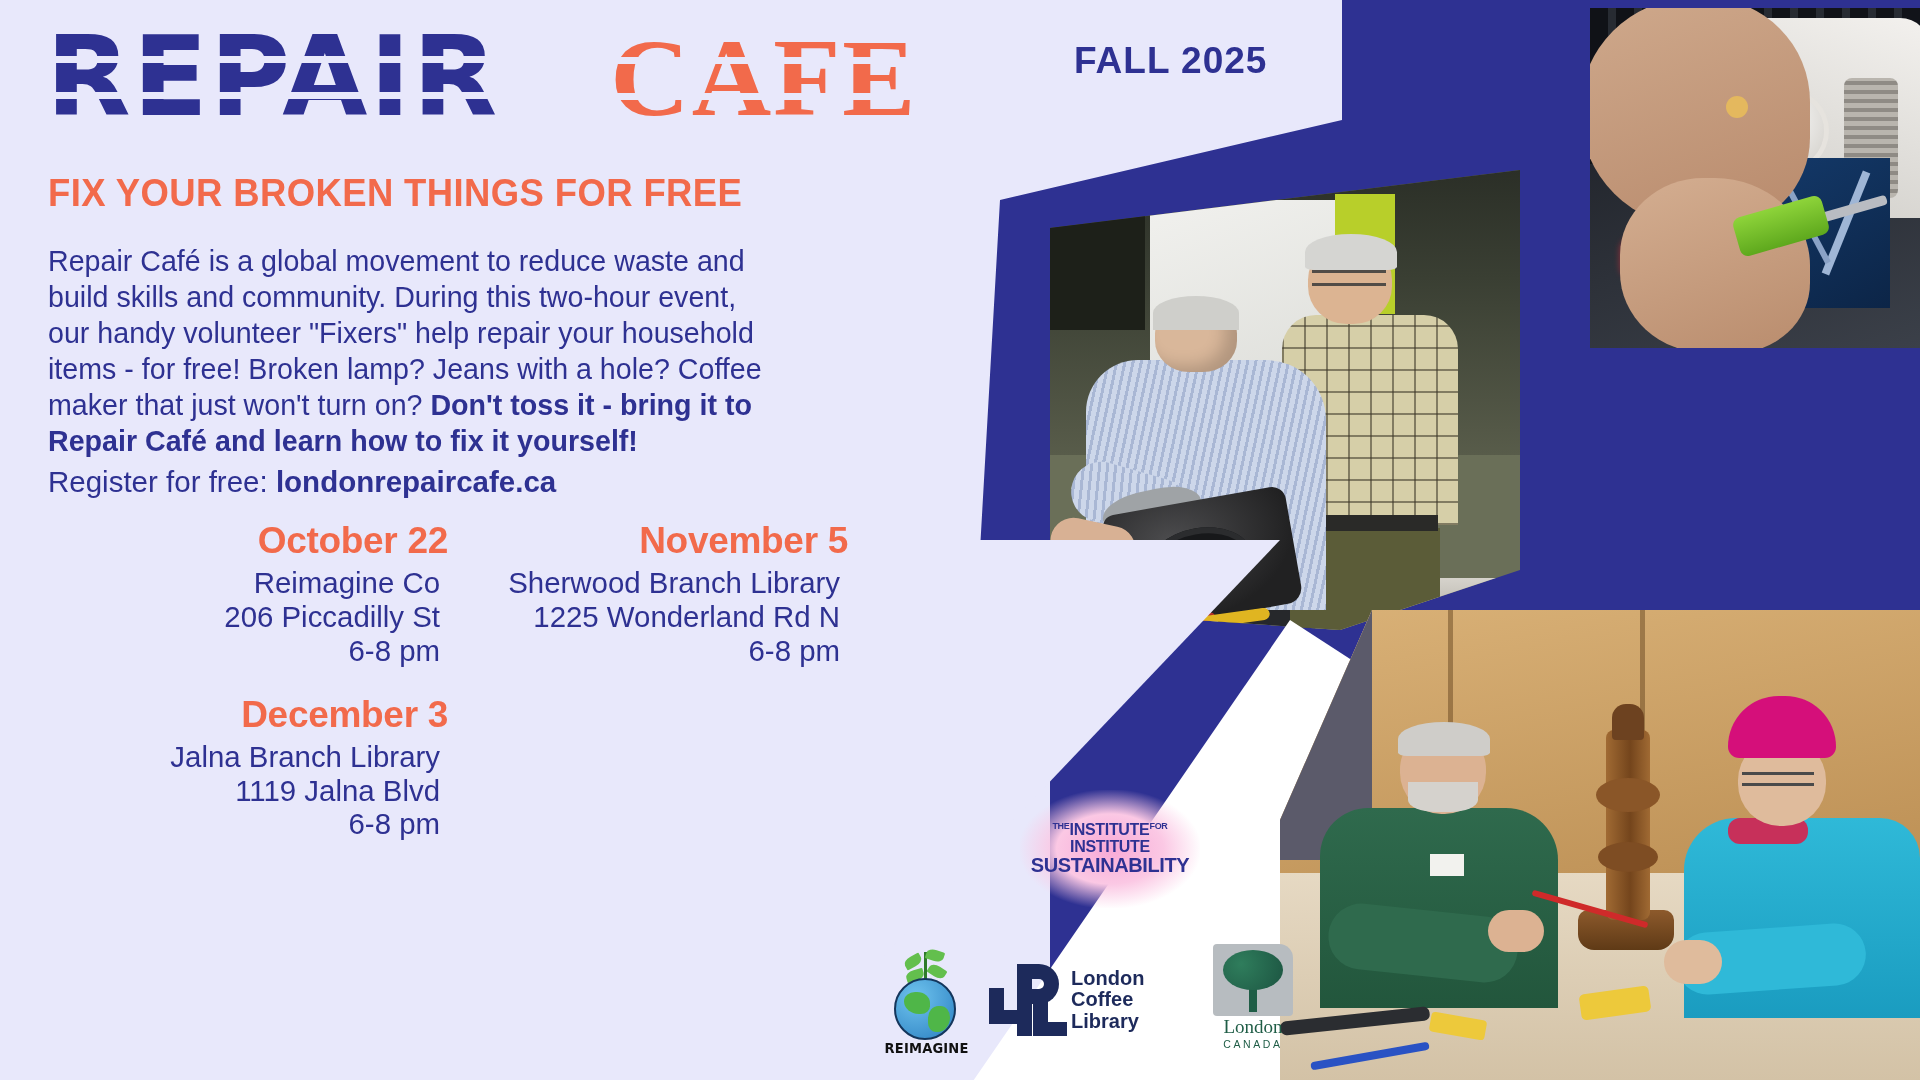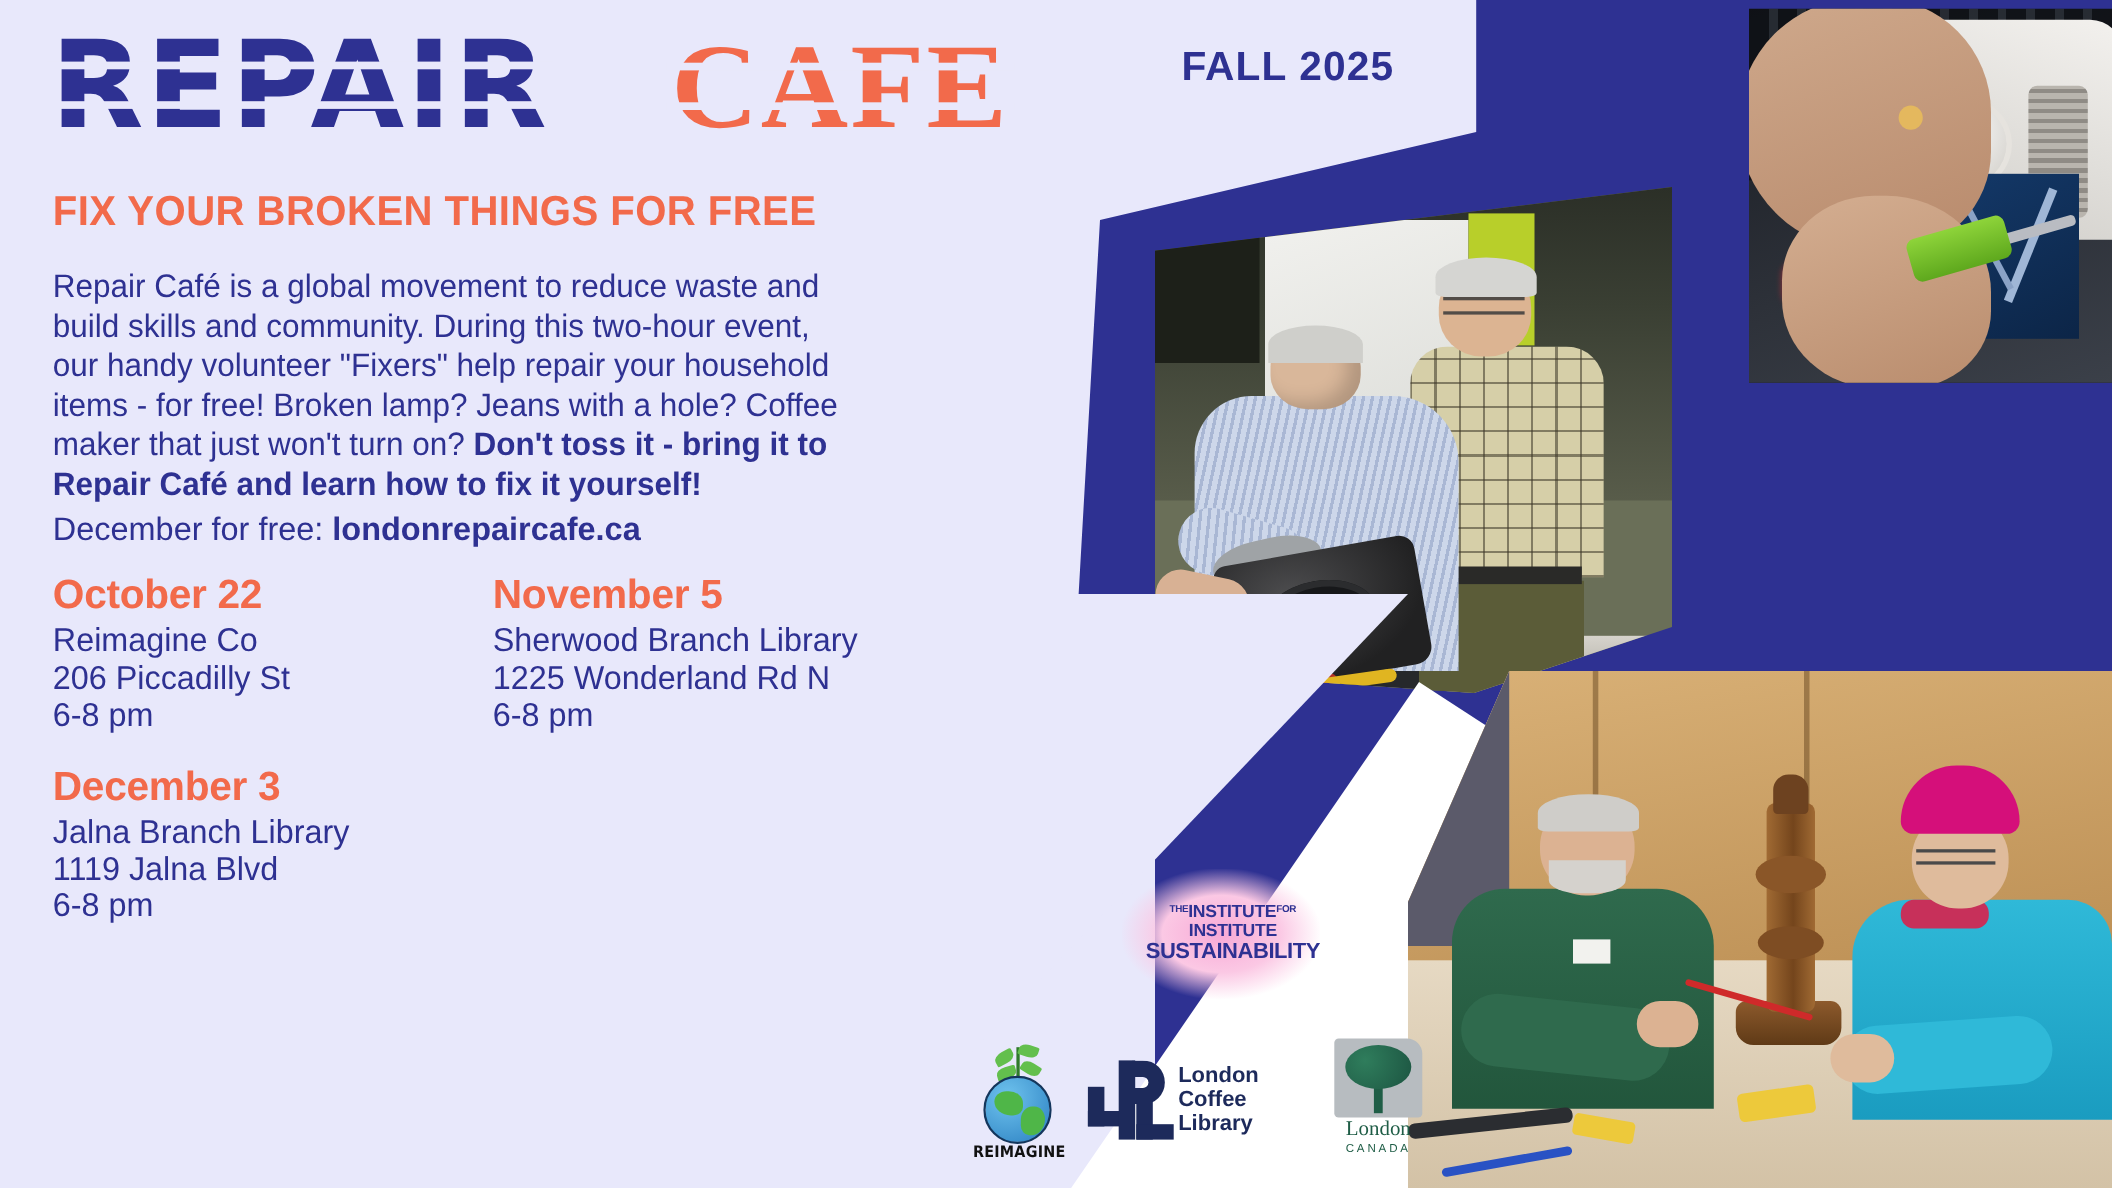--- a/index.html
+++ b/index.html
@@ -182,37 +182,37 @@
 
   .register {
     position:absolute; left:48px; top:465px;
     font-size:29.5px; color:#2e3192;
     font-family:"Liberation Sans", sans-serif;
   }
   .register b { font-weight:700; }
 
   
   .events { position:absolute; left:48px; top:520px; width:820px; }
-  .ev-row { display:flex; }
+  .ev-row { display:flex;text-align:right; }
   .ev { width:400px; margin-bottom:26px; }
   .ev-date {
     font-size:37px; font-weight:700; color:#f26a4b;
     letter-spacing:-.3px; margin-bottom:4px;
     font-family:"Liberation Sans", sans-serif;
   }
   .ev-line {
     font-size:30px; line-height:1.13; color:#2e3192;
     font-family:"Liberation Sans", sans-serif;
     transform:scaleX(.98); transform-origin:left top;
   }
 
   
   #ics-logo {
     position:absolute; left:1020px; top:790px; width:180px; height:118px;
-    display:flex; align-items:center; justify-content:flex-end;
+    display:flex; align-items:center; justify-content:center;
     background:radial-gradient(ellipse at 50% 50%, #f8a9d6 0%, #fbc8e4 42%, rgba(255,255,255,0) 72%);
   }
   #ics-logo .ics-text { color:#2e3192; font-weight:700; text-align:center;
       font-family:"Liberation Sans", sans-serif; line-height:1.04; }
   .ics-l1 { font-size:16px; letter-spacing:-.3px; }
   .ics-l1 .tiny { font-size:9px; vertical-align:top; }
   .ics-l2 { font-size:16px; letter-spacing:-.3px; }
   .ics-l3 { font-size:20px; letter-spacing:-.4px; }
 
   #logo-strip { position:absolute; left:880px; top:940px; width:420px; height:120px; display:flex; align-items:center; gap:18px; }
@@ -357,21 +357,21 @@
 
   <div class="season">FALL 2025</div>
 
   <div class="subhead">FIX YOUR BROKEN THINGS FOR FREE</div>
 
   <div class="bodycopy">
     <span>Repair Café is a global movement to reduce waste and build skills and community. During this two-hour event, our handy volunteer "Fixers" help repair your household items - for free! Broken lamp? Jeans with a hole? Coffee maker that just won't turn on? </span><b>Don't toss it - bring it to Repair Café and learn how to fix it yourself!</b>
   </div>
 
   <div class="register">
-    <span>December for free: </span><b>londonrepaircafe.ca</b>
+    <span>Register for free: </span><b>londonrepaircafe.ca</b>
   </div>
 
   <div class="events">
     <div class="ev-row">
       <div class="ev">
         <div class="ev-date">October 22</div>
         <div class="ev-line">Reimagine Co</div>
         <div class="ev-line">206 Piccadilly St</div>
         <div class="ev-line">6-8 pm</div>
       </div>

